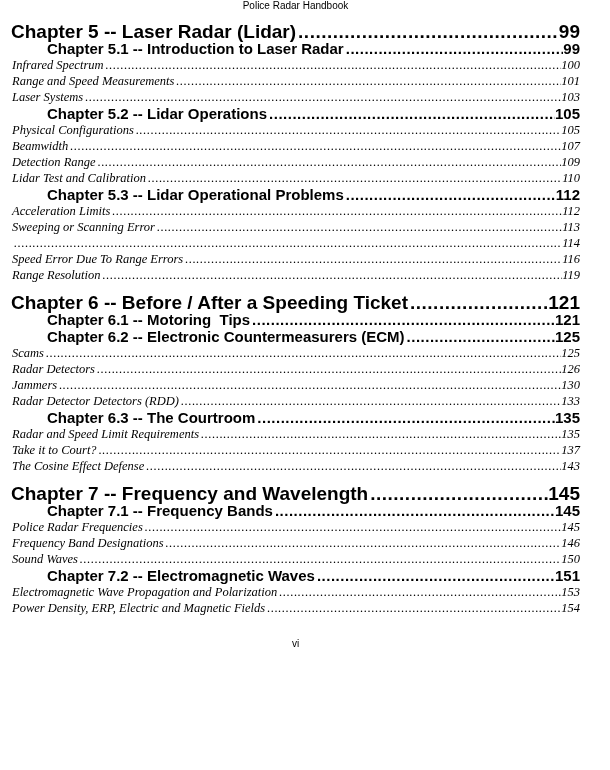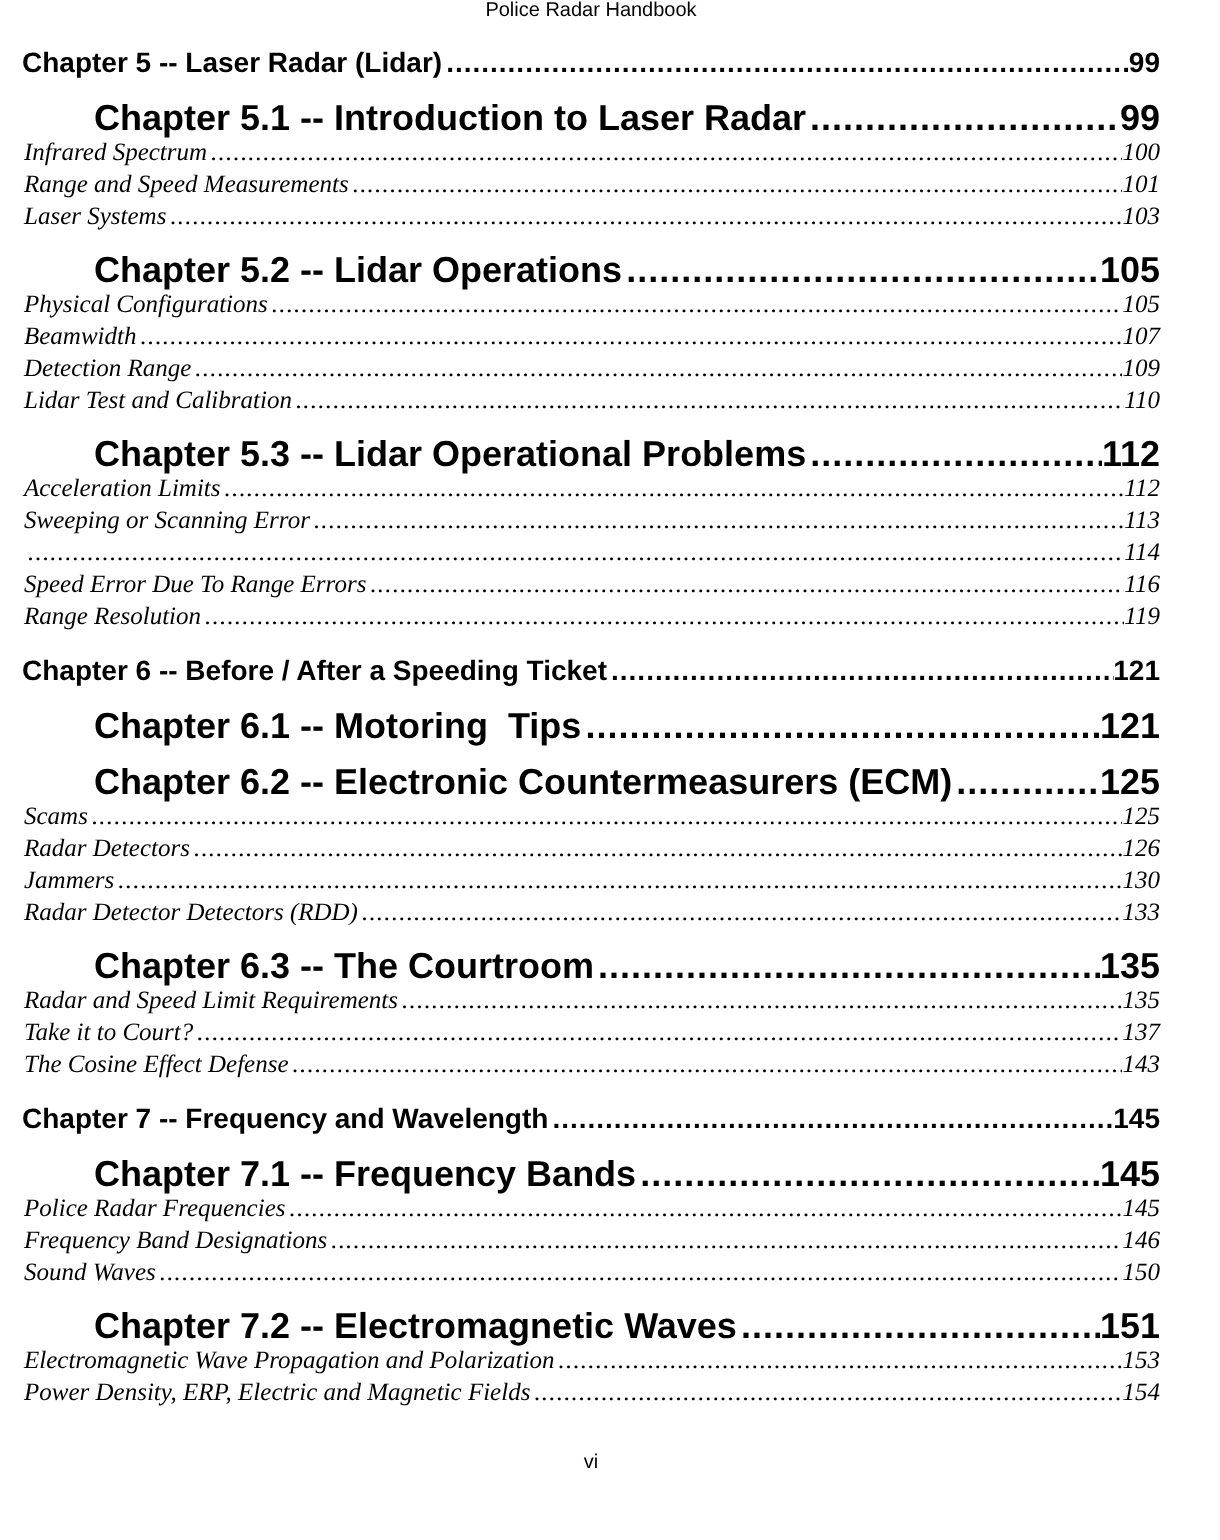--- a/index.html
+++ b/index.html
@@ -32,31 +32,30 @@
     flex: 1;
     overflow: hidden;
     white-space: nowrap;
     margin-left: 2px;
   }
   .row .p { white-space: nowrap; }
   
   .lvl0 {
     font-family: "Liberation Sans", sans-serif;
     font-weight: bold;
-    font-size: 14px;
+    font-size: 19px;
     line-height: 17px;
     margin-top: 11px;
   }
   
   .lvl1 {
     font-family: "Liberation Sans", sans-serif;
     font-weight: bold;
-    font-size: 18px;
+    font-size: 15px;
     line-height: 17px;
-    margin-top: 11px;
     padding-left: 36px;
   }
   
   .lvl2 {
     font-family: "Liberation Serif", serif;
     font-weight: normal;
     font-size: 12.5px;
     line-height: 16px;
     padding-left: 1px;
     font-style: italic;

